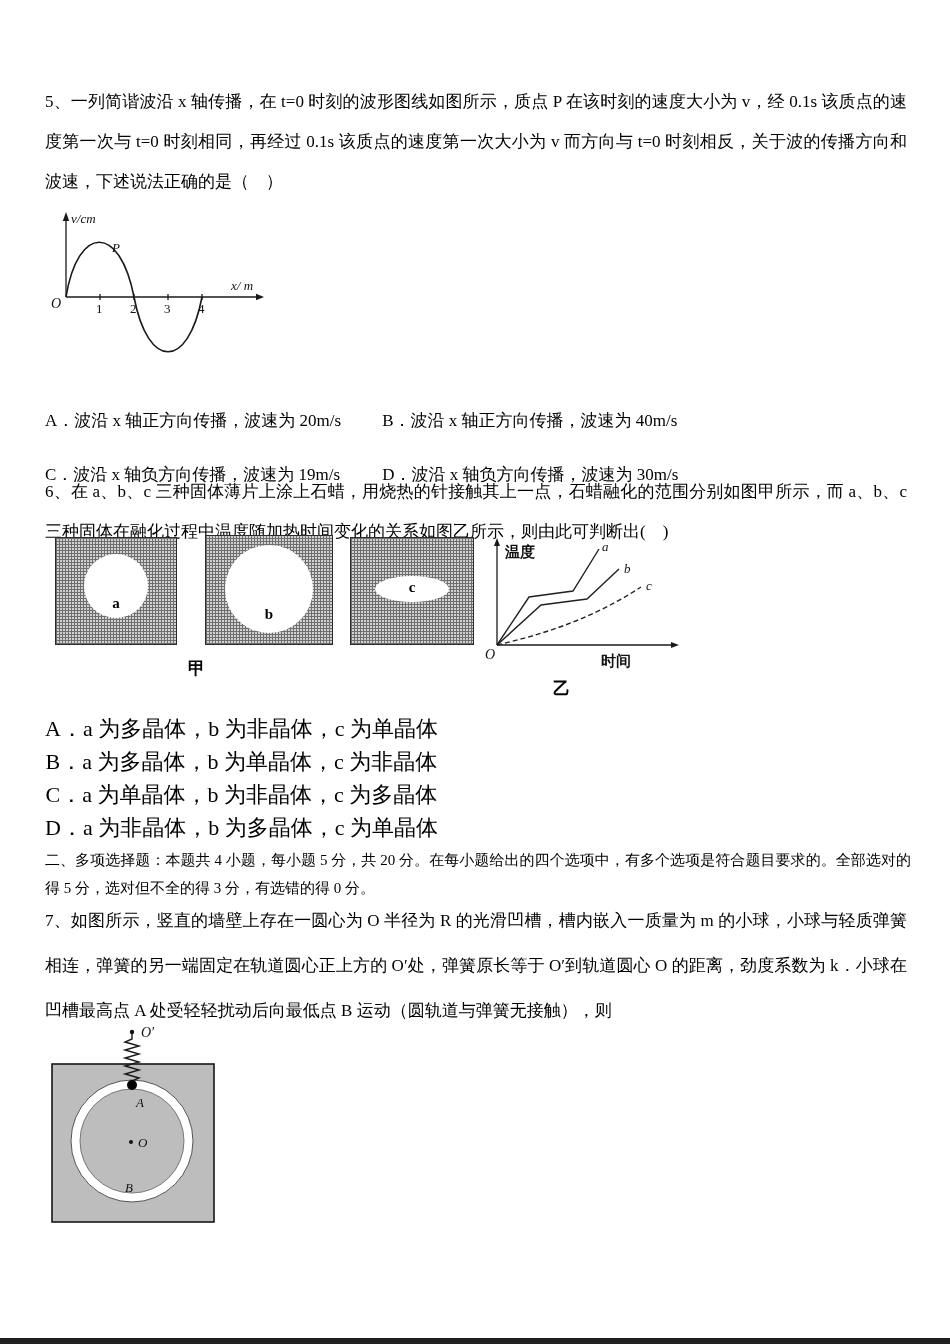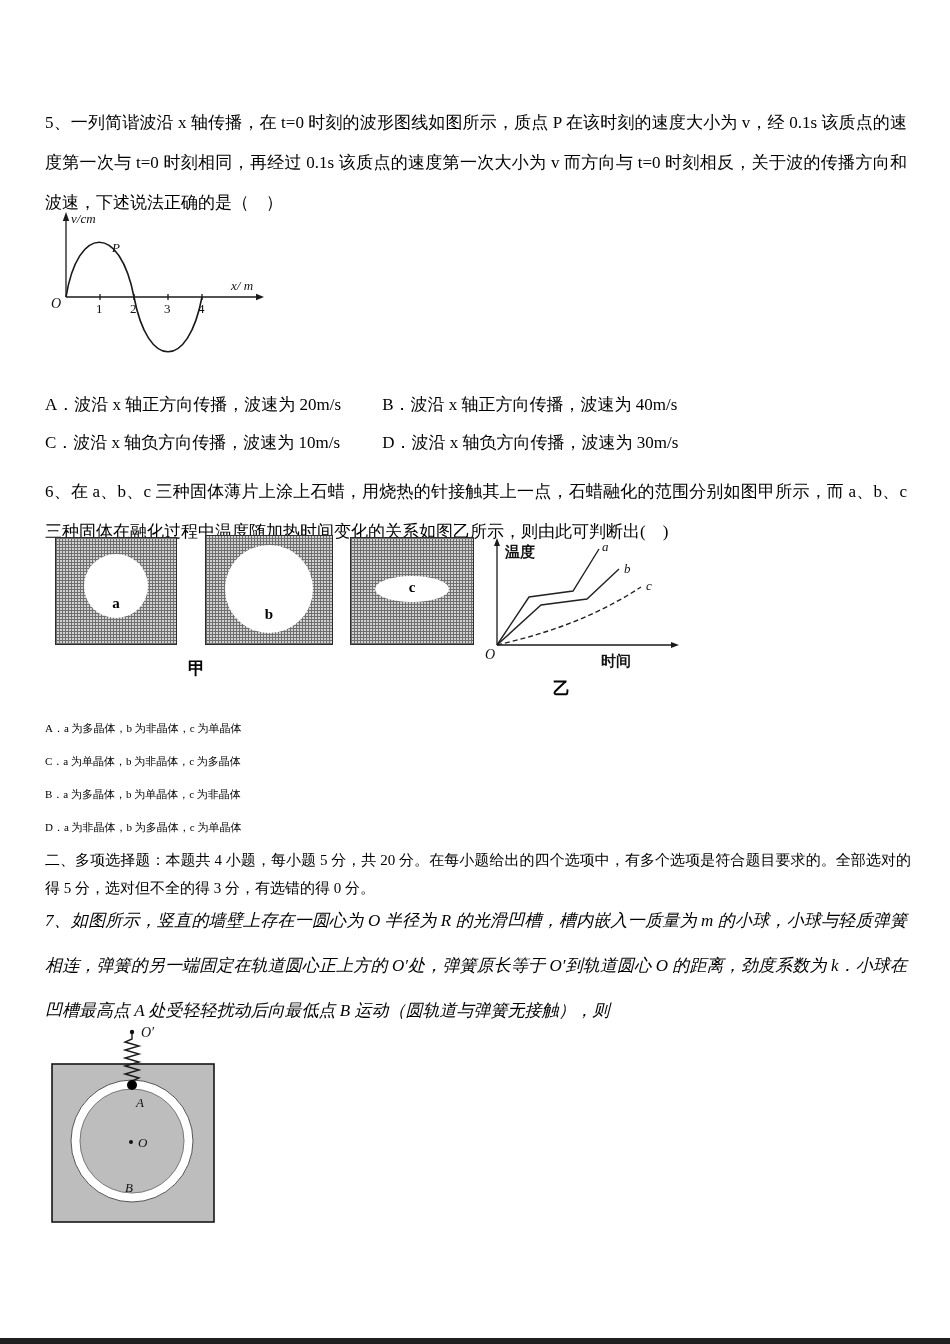--- a/index.html
+++ b/index.html
@@ -4,42 +4,42 @@
 <style>
   html,body{margin:0;padding:0;}
   body{
     width:950px;height:1344px;position:relative;background:#ffffff;color:#000;
     font-family:"Liberation Serif","DejaVu Serif",serif;overflow:hidden;
   }
   .abs{position:absolute;}
   .stem{font-size:17px;line-height:40px;text-align:justify;}
   .stem.wide{line-height:45px;}
   .opt-row{font-size:17px;line-height:24px;margin-bottom:14px;white-space:nowrap;}
-  .opt-first{display:inline-block;width:333px;}
-  .optlist-item{font-size:11px;line-height:33px;white-space:nowrap;}
+  .opt-first{display:inline-block;width:333px;margin-top:16px;}
+  .optlist-item{font-size:22px;line-height:33px;white-space:nowrap;text-align:center;}
   .sec-head{font-size:15px;line-height:28px;text-align:justify;}
   .hatch{
     position:absolute;border:1px solid #2b2b2b;background-color:#d2d2d2;
     background-image:
       repeating-linear-gradient(0deg,#6e6e6e 0,#6e6e6e 1px,transparent 1px,transparent 3px),
       repeating-linear-gradient(90deg,#6e6e6e 0,#6e6e6e 1px,transparent 1px,transparent 3px);
   }
   .melt{position:absolute;background:#ffffff;border-radius:50%;}
   .sampleLabel{position:absolute;left:0;width:100%;text-align:center;
     font-size:15px;font-weight:bold;font-family:"Liberation Serif",serif;}
   .figcaption{font-size:17px;font-weight:bold;}
   svg text{font-family:"Liberation Serif","DejaVu Serif",serif;fill:#111;}
   .bottom-edge{position:absolute;left:0;bottom:0;width:100%;height:6px;background:#202020;}
 </style>
 </head>
 <body>
 
 <div class="abs" style="left:0;top:0;width:950px;height:1344px;">
 
-  <div class="abs stem" style="top:103px;left:45px;width:862px;">5、一列简谐波沿 x 轴传播，在 t=0 时刻的波形图线如图所示，质点 P 在该时刻的速度大小为 v，经 0.1s 该质点的速度第一次与 t=0 时刻相同，再经过 0.1s 该质点的速度第一次大小为 v 而方向与 t=0 时刻相反，关于波的传播方向和波速，下述说法正确的是（　）</div>
+  <div class="abs stem" style="top:82px;left:45px;width:862px;">5、一列简谐波沿 x 轴传播，在 t=0 时刻的波形图线如图所示，质点 P 在该时刻的速度大小为 v，经 0.1s 该质点的速度第一次与 t=0 时刻相同，再经过 0.1s 该质点的速度第一次大小为 v 而方向与 t=0 时刻相反，关于波的传播方向和波速，下述说法正确的是（　）</div>
 
   <svg class="abs" style="top:205px;left:28px;" width="244" height="172" viewBox="0 0 244 172">
     <g stroke="#1a1a1a" stroke-width="1.3" fill="none">
       <line x1="38" y1="92" x2="38" y2="13"></line>
       <line x1="38" y1="92" x2="230" y2="92"></line>
       <path d="M38,92 C50,19 92,19 106,92 C120,165 160,165 174,92" stroke-width="1.6"></path>
       <line x1="72" y1="89" x2="72" y2="95"></line>
       <line x1="106" y1="89" x2="106" y2="95"></line>
       <line x1="140" y1="89" x2="140" y2="95"></line>
       <line x1="174" y1="89" x2="174" y2="95"></line>
@@ -59,21 +59,21 @@
       <text x="170" y="108">4</text>
     </g>
   </svg>
 
   <div class="abs" style="top:393px;left:45px;width:840px;">
     <div class="opt-row">
       <span class="opt-first">A．波沿 x 轴正方向传播，波速为 20m/s</span>
       <span>B．波沿 x 轴正方向传播，波速为 40m/s</span>
     </div>
     <div class="opt-row">
-      <span class="opt-first">C．波沿 x 轴负方向传播，波速为 10m/s</span>
+      <span class="opt-first">C．波沿 x 轴负方向传播，波速为 19m/s</span>
       <span>D．波沿 x 轴负方向传播，波速为 30m/s</span>
     </div>
   </div>
 
   <div class="abs stem" style="top:472px;left:45px;width:862px;">6、在 a、b、c 三种固体薄片上涂上石蜡，用烧热的针接触其上一点，石蜡融化的范围分别如图甲所示，而 a、b、c 三种固体在融化过程中温度随加热时间变化的关系如图乙所示，则由此可判断出(　)</div>
 
   <div class="abs" style="top:535px;left:0;width:950px;height:165px;">
 
     <div class="hatch" style="left:55px;top:2px;width:120px;height:106px;">
       <div class="melt" style="left:28px;top:16px;width:64px;height:64px;">
@@ -117,28 +117,28 @@
       <text x="22" y="22" font-size="15" font-weight="bold">温度</text>
       <text x="118" y="131" font-size="15" font-weight="bold">时间</text>
       <text x="2" y="124" font-size="14" font-style="italic">O</text>
     </svg>
 
     <div class="abs figcaption" style="left:553px;top:142px;">乙</div>
   </div>
 
   <div class="abs" style="top:712px;left:45px;">
     <div class="optlist-item">A．a 为多晶体，b 为非晶体，c 为单晶体</div>
+    <div class="optlist-item">B．a 为多晶体，b 为单晶体，c 为非晶体</div>
     <div class="optlist-item">C．a 为单晶体，b 为非晶体，c 为多晶体</div>
-    <div class="optlist-item">B．a 为多晶体，b 为单晶体，c 为非晶体</div>
     <div class="optlist-item">D．a 为非晶体，b 为多晶体，c 为单晶体</div>
   </div>
 
   <div class="abs sec-head" style="top:846px;left:45px;width:866px;">二、多项选择题：本题共 4 小题，每小题 5 分，共 20 分。在每小题给出的四个选项中，有多个选项是符合题目要求的。全部选对的得 5 分，选对但不全的得 3 分，有选错的得 0 分。</div>
 
-  <div class="abs stem wide" style="top:898px;left:45px;width:862px;font-style:italic;">7、如图所示，竖直的墙壁上存在一圆心为 O 半径为 R 的光滑凹槽，槽内嵌入一质量为 m 的小球，小球与轻质弹簧相连，弹簧的另一端固定在轨道圆心正上方的 O′处，弹簧原长等于 O′到轨道圆心 O 的距离，劲度系数为 k．小球在凹槽最高点 A 处受轻轻扰动后向最低点 B 运动（圆轨道与弹簧无接触），则</div>
+  <div class="abs stem wide" style="top:898px;left:45px;width:862px;">7、如图所示，竖直的墙壁上存在一圆心为 O 半径为 R 的光滑凹槽，槽内嵌入一质量为 m 的小球，小球与轻质弹簧相连，弹簧的另一端固定在轨道圆心正上方的 O′处，弹簧原长等于 O′到轨道圆心 O 的距离，劲度系数为 k．小球在凹槽最高点 A 处受轻轻扰动后向最低点 B 运动（圆轨道与弹簧无接触），则</div>
 
   <svg class="abs" style="top:1016px;left:48px;" width="180" height="212" viewBox="0 0 180 212">
     <rect x="4" y="48" width="162" height="158" fill="#bdbdbd" stroke="#161616" stroke-width="1.6"></rect>
     <circle cx="84" cy="125" r="61" fill="#ffffff" stroke="#555" stroke-width="1"></circle>
     <circle cx="84" cy="125" r="52" fill="#bdbdbd" stroke="#7a7a7a" stroke-width="1"></circle>
     <circle cx="84" cy="16" r="2.2" fill="#111"></circle>
     <path d="M84,18 L84,23 L77,26 L91,30 L77,34 L91,38 L77,42 L91,46 L77,50 L91,54 L77,58 L91,62 L84,65 L84,69" fill="none" stroke="#1a1a1a" stroke-width="1.4"></path>
     <circle cx="84" cy="69" r="5" fill="#000"></circle>
     <circle cx="83" cy="126" r="2" fill="#111"></circle>
     <g font-size="13" font-style="italic">

